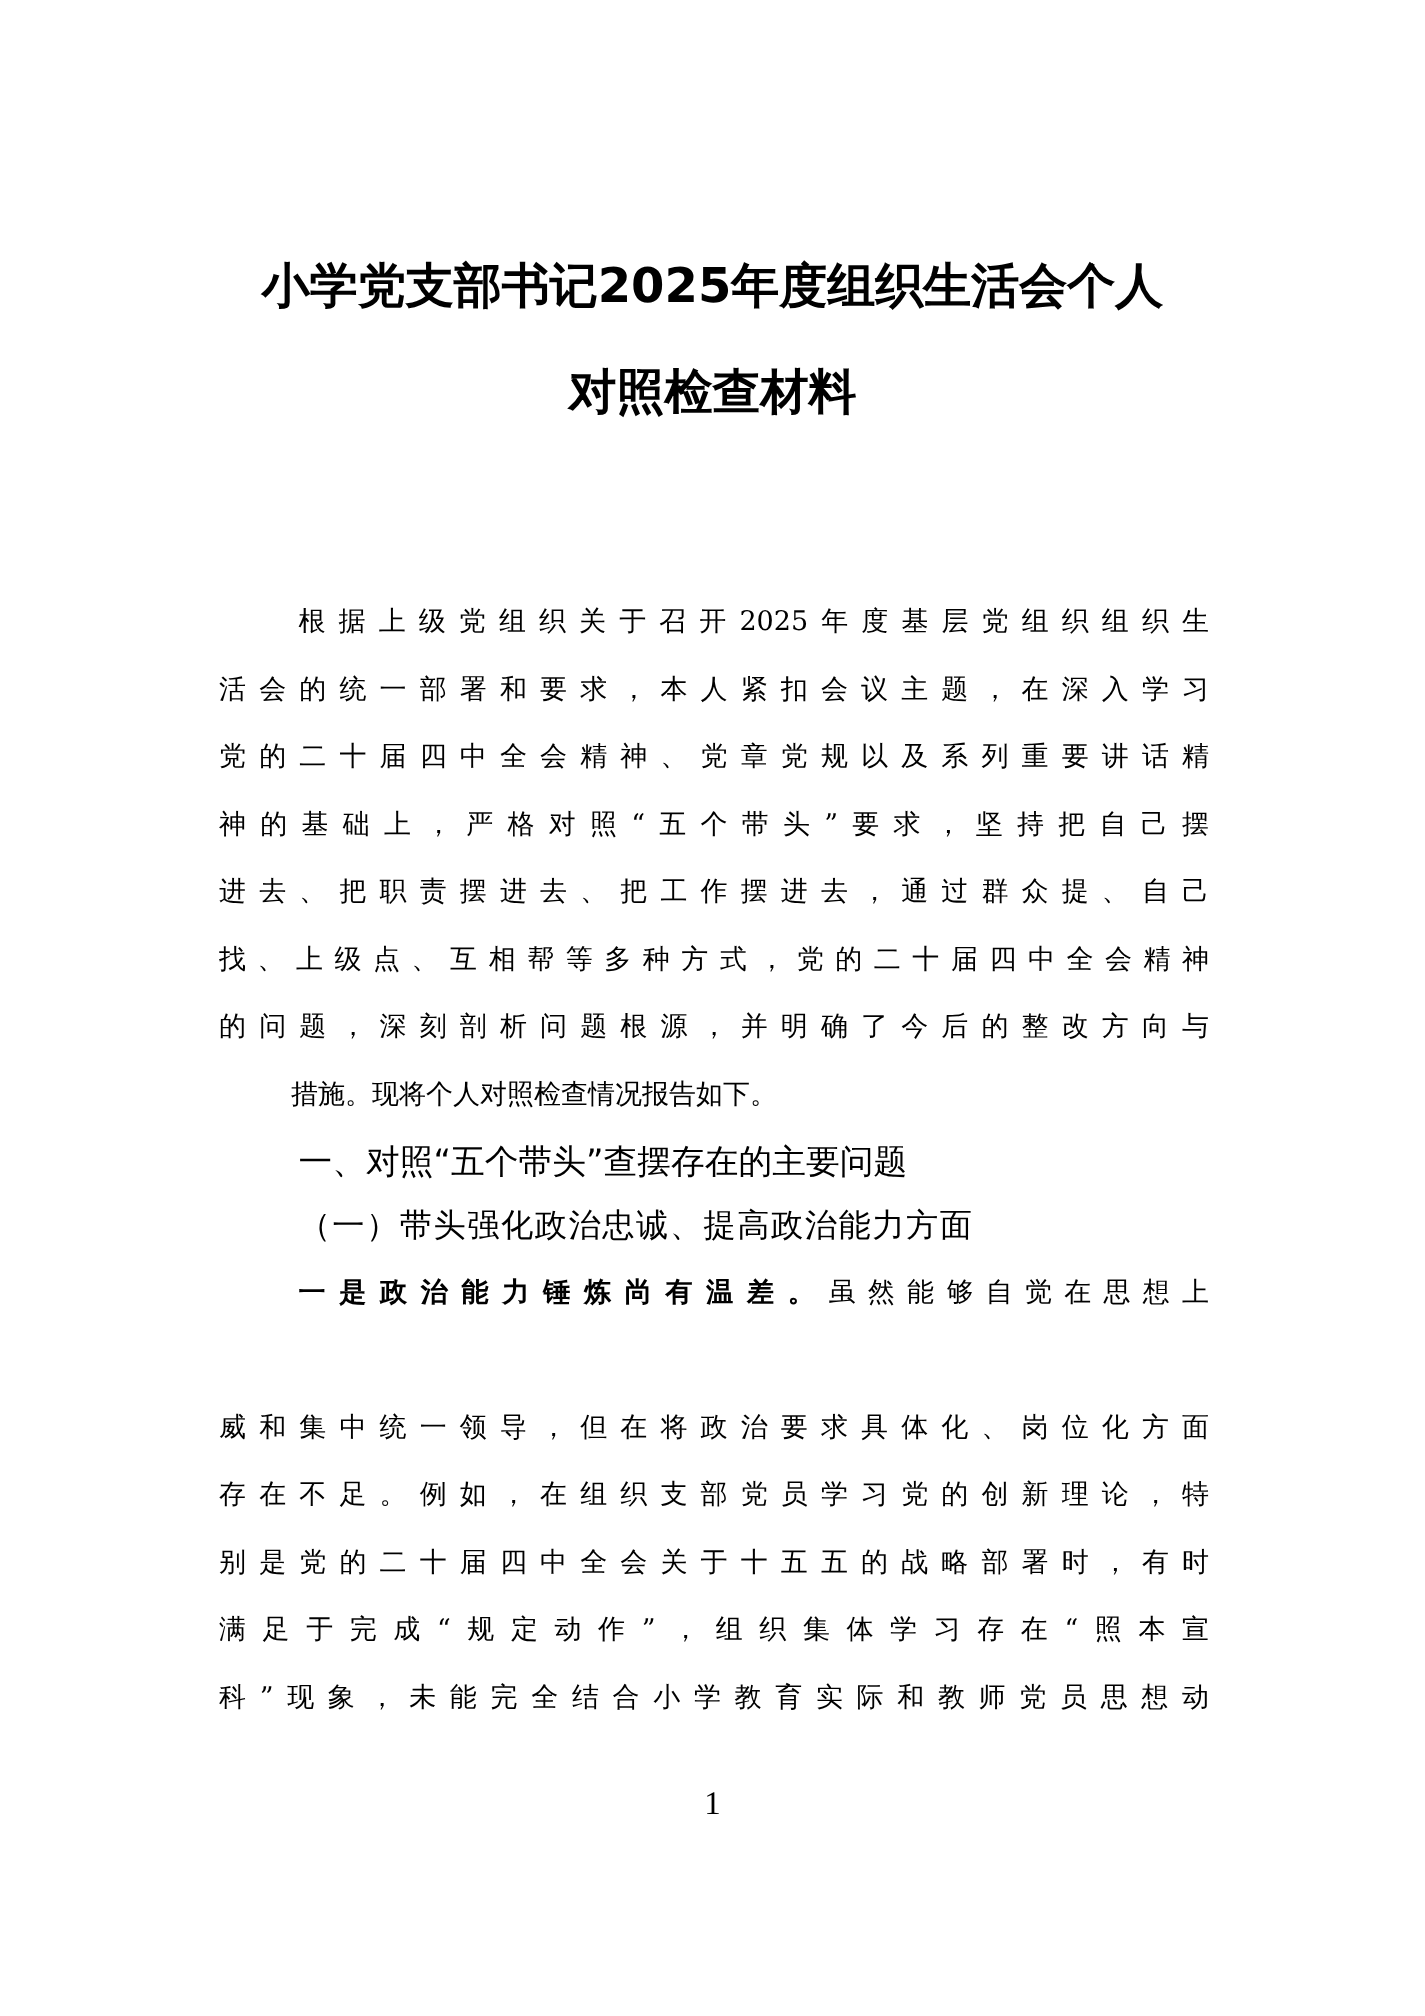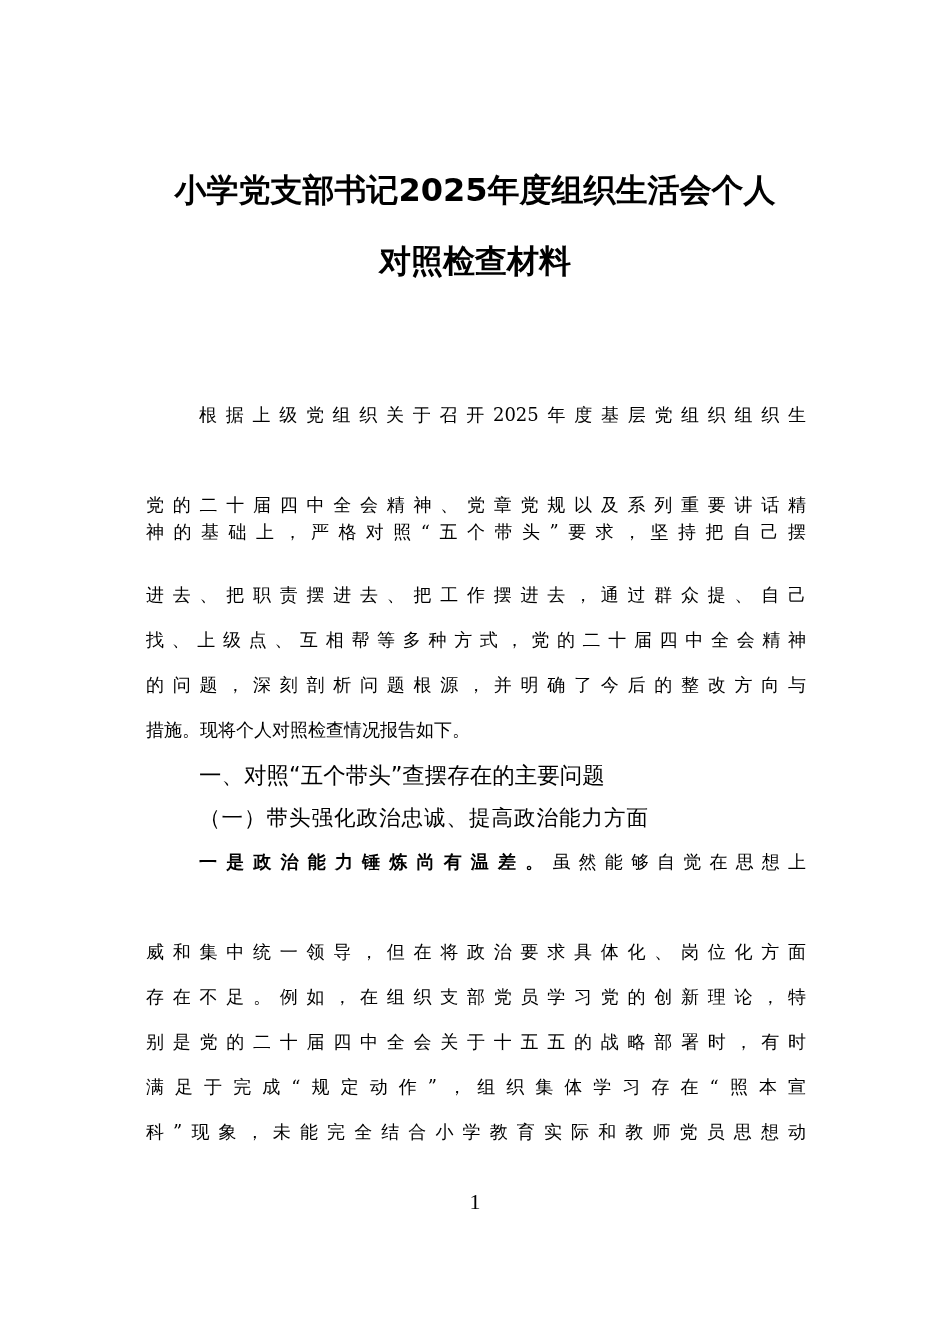--- a/index.html
+++ b/index.html
@@ -42,21 +42,21 @@
       width: 660px;
       height: 40px;
       font-size: 18px;
       line-height: 40px;
       white-space: nowrap;
       text-align: justify;
       text-align-last: justify;
       letter-spacing: 0px;
     }
     .line.indent { left: 199px; width: 607px; }
-    .line.last { text-align-last: left; }
+    .line.last { text-align-last: left; margin-left: 48px; }
     .heading1 {
       font-family: "DejaVu Sans", "Liberation Sans", sans-serif;
       font-weight: normal;
       font-size: 22.5px;
       text-align-last: left;
     }
     .heading2 {
       font-size: 21.5px;
       letter-spacing: 1px;
       text-align-last: left;
@@ -78,22 +78,23 @@
   </style>
 </head>
 <body>
 
 <div class="page">
 
   <div class="title-line t1">小学党支部书记2025年度组织生活会个人</div>
   <div class="title-line t2">对照检查材料</div>
 
   <div class="line indent" style="top:395px;">根据上级党组织关于召开2025年度基层党组织组织生</div>
+  <div class="line" style="top:440px;">活会的统一部署和要求，本人紧扣会议主题，在深入学习</div>
   <div class="line" style="top:485px;">党的二十届四中全会精神、党章党规以及系列重要讲话精</div>
-  <div class="line" style="top:512px;">神的基础上，严格对照“五个带头”要求，坚持把自己摆</div>
+  <div class="line" style="top:530px;">神的基础上，严格对照“五个带头”要求，坚持把自己摆</div>
   <div class="line" style="top:575px;">进去、把职责摆进去、把工作摆进去，通过群众提、自己</div>
   <div class="line" style="top:620px;">找、上级点、互相帮等多种方式，党的二十届四中全会精神</div>
   <div class="line" style="top:665px;">的问题，深刻剖析问题根源，并明确了今后的整改方向与</div>
   <div class="line last" style="top:710px;">措施。现将个人对照检查情况报告如下。</div>
 
   <div class="line indent heading1" style="top:755px;">一、对照“五个带头”查摆存在的主要问题</div>
   <div class="line indent heading2" style="top:798px;">（一）带头强化政治忠诚、提高政治能力方面</div>
 
   <div class="line indent" style="top:842px;">
     <span class="bold-lead">一是政治能力锤炼尚有温差。</span><span>虽然能够自觉在思想上</span>

